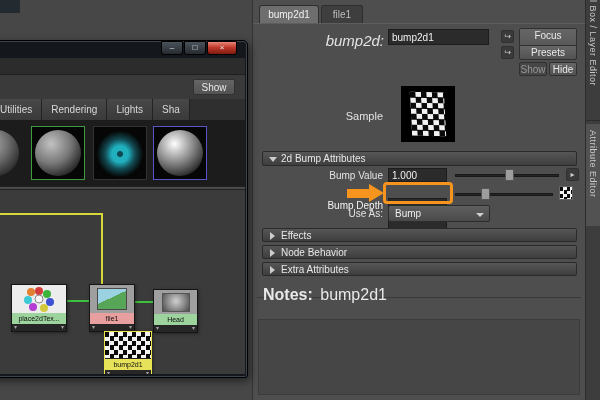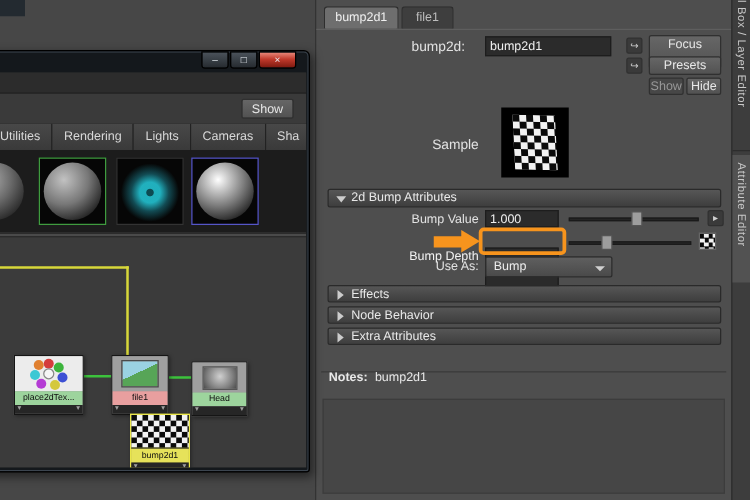--- a/index.html
+++ b/index.html
@@ -74,21 +74,21 @@
 <div id="root">
 
   <div class="abs" style="left:0; top:0; width:20px; height:13px; background:#232a30;"></div>
 
   <div id="ae-panel">
 
     <div class="ae-tab active" style="left:6px; width:60px;">bump2d1</div>
     <div class="ae-tab inactive" style="left:68px; width:42px;">file1</div>
     <div class="ae-divider"></div>
 
-    <div class="ae-label" style="left:28px; top:32px; width:91px; font-size:11px;">bump2d:</div>
+    <div class="ae-label" style="left:40px; top:32px; width:91px; font-size:15px;font-style:italic;">bump2d:</div>
     <input class="fld" style="left: 135px; top: 29px; width: 101px; height: 16px;" value="bump2d1">
     <div class="btn small-icon" style="left:248px; top:30px; width:13px; height:13px;">↪</div>
     <div class="btn small-icon" style="left:248px; top:46px; width:13px; height:13px;">↪</div>
     <div class="btn" style="left:266px; top:28px; width:58px; height:27px; line-height:14px;">Focus</div>
     <div class="btn" style="left:266px; top:45px; width:58px; height:15px; line-height:14px;">Presets</div>
     <div class="btn" style="left:266px; top:62px; width:28px; height:14px; line-height:13px; color:#979797; background:#474747;">Show</div>
     <div class="btn" style="left:296px; top:62px; width:28px; height:14px; line-height:13px;">Hide</div>
 
     <div class="ae-label" style="left:60px; top:110px; width:70px; font-size:11px;">Sample</div>
     <div class="abs" style="left:148px; top:86px; width:54px; height:56px; background:#000; overflow:hidden;">
@@ -128,21 +128,21 @@
     <div class="secbar" style="top:228px; height:14px;">
       <div class="tri-right"></div>
       <span>Effects</span>
     </div>
     <div class="secbar" style="top:262px; height:14px;">
       <div class="tri-right"></div>
       <span>Extra Attributes</span>
     </div>
 
     <div class="abs" style="left:4px; top:297px; width:324px; height:1px; background:#3a3a3a;"></div>
-    <div class="abs" style="left:10px; top:297px; font-size:10px; color:#e8e8e8; font-weight:bold;">
+    <div class="abs" style="left:10px; top:286px; font-size:16px; color:#e8e8e8; font-weight:bold;">
       <span>Notes:</span>
       <span style="font-weight:normal; margin-left:3px;">bump2d1</span>
     </div>
     <div class="abs" style="left:5px; top:319px; width:322px; height:76px; background:#464646; border:1px solid #3c3c3c;"></div>
   </div>
 
   <div id="side-strip">
     <div class="vtext abs" style="left:2px; top:0;">l Box / Layer Editor</div>
     <div class="abs" style="left:0; top:120px; width:15px; height:1px; background:#2c2c2c;"></div>
     <div class="abs" style="left:0; top:124px; width:15px; height:102px; background:#525252;"></div>
@@ -162,21 +162,20 @@
       <div class="abs" style="left:0; top:0; width:100%; height:17px; background:#2c2c2c; border-bottom:1px solid #1f1f1f;"></div>
 
       <div class="abs" style="left:0; top:17px; width:100%; height:24px; background:#3a3a3a;">
         <div class="btn" style="right:10px; top:4px; width:42px; height:16px; line-height:15px; position:absolute;">Show</div>
       </div>
 
       <div class="abs" style="left:0; top:41px; width:100%; height:21px; background:#2f2f2f; display:flex; overflow:hidden;">
         <div class="hs-tab">Utilities</div>
         <div class="hs-tab">Rendering</div>
         <div class="hs-tab">Lights</div>
-        <div class="hs-tab">Cameras</div>
         <div class="hs-tab">Sha</div>
       </div>
 
       <div class="abs" style="left:0; top:62px; width:100%; height:66px; background:#1c1c1c;">
         <div class="sphere abs" style="left:-18px; top:10px; width:46px; height:46px;
                     background:radial-gradient(circle at 35% 30%, #b5b5b5, #6a6a6a 45%, #2c2c2c 78%);"></div>
         <div class="swatch-frame" style="left:40px; border:1px solid #3f9b3f;">
           <div class="sphere abs" style="left:3px; top:3px; width:46px; height:46px;
                       background:radial-gradient(circle at 35% 30%, #c2c2c2, #777 45%, #262626 78%);"></div>
         </div>

